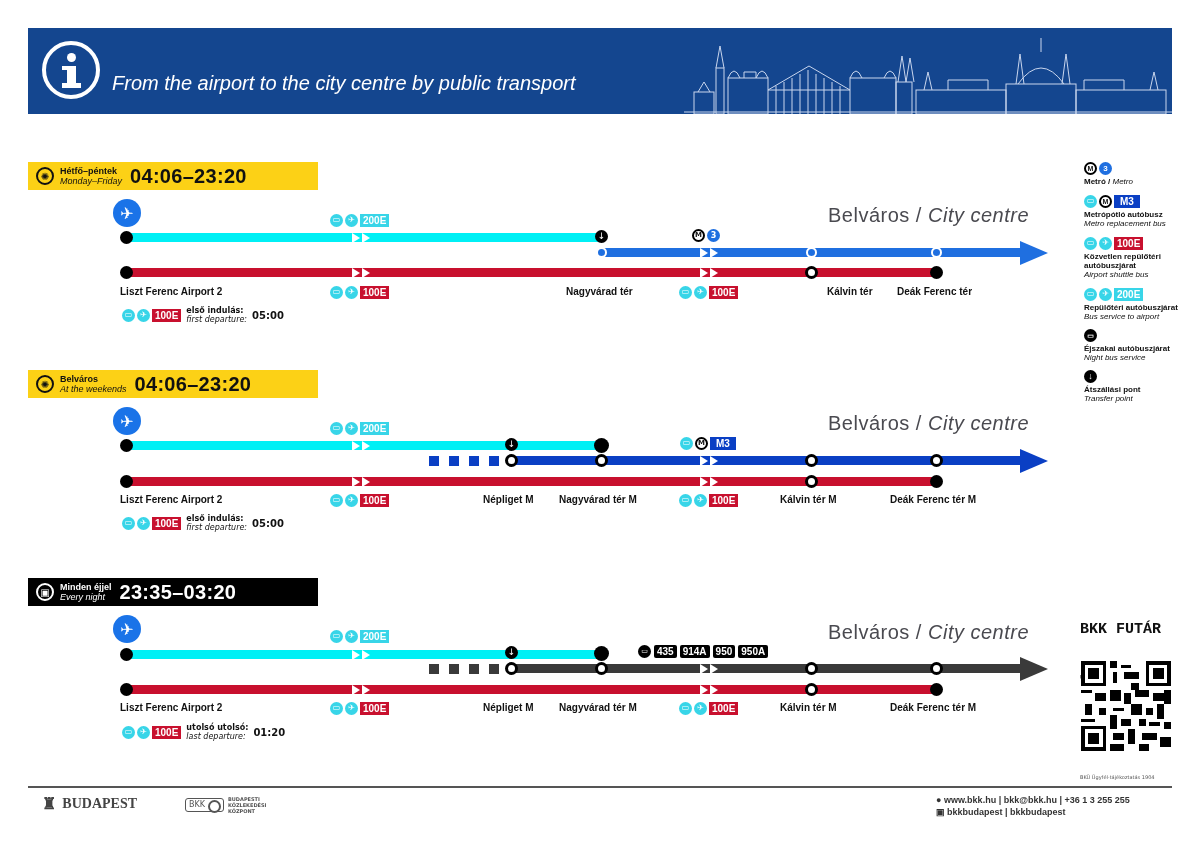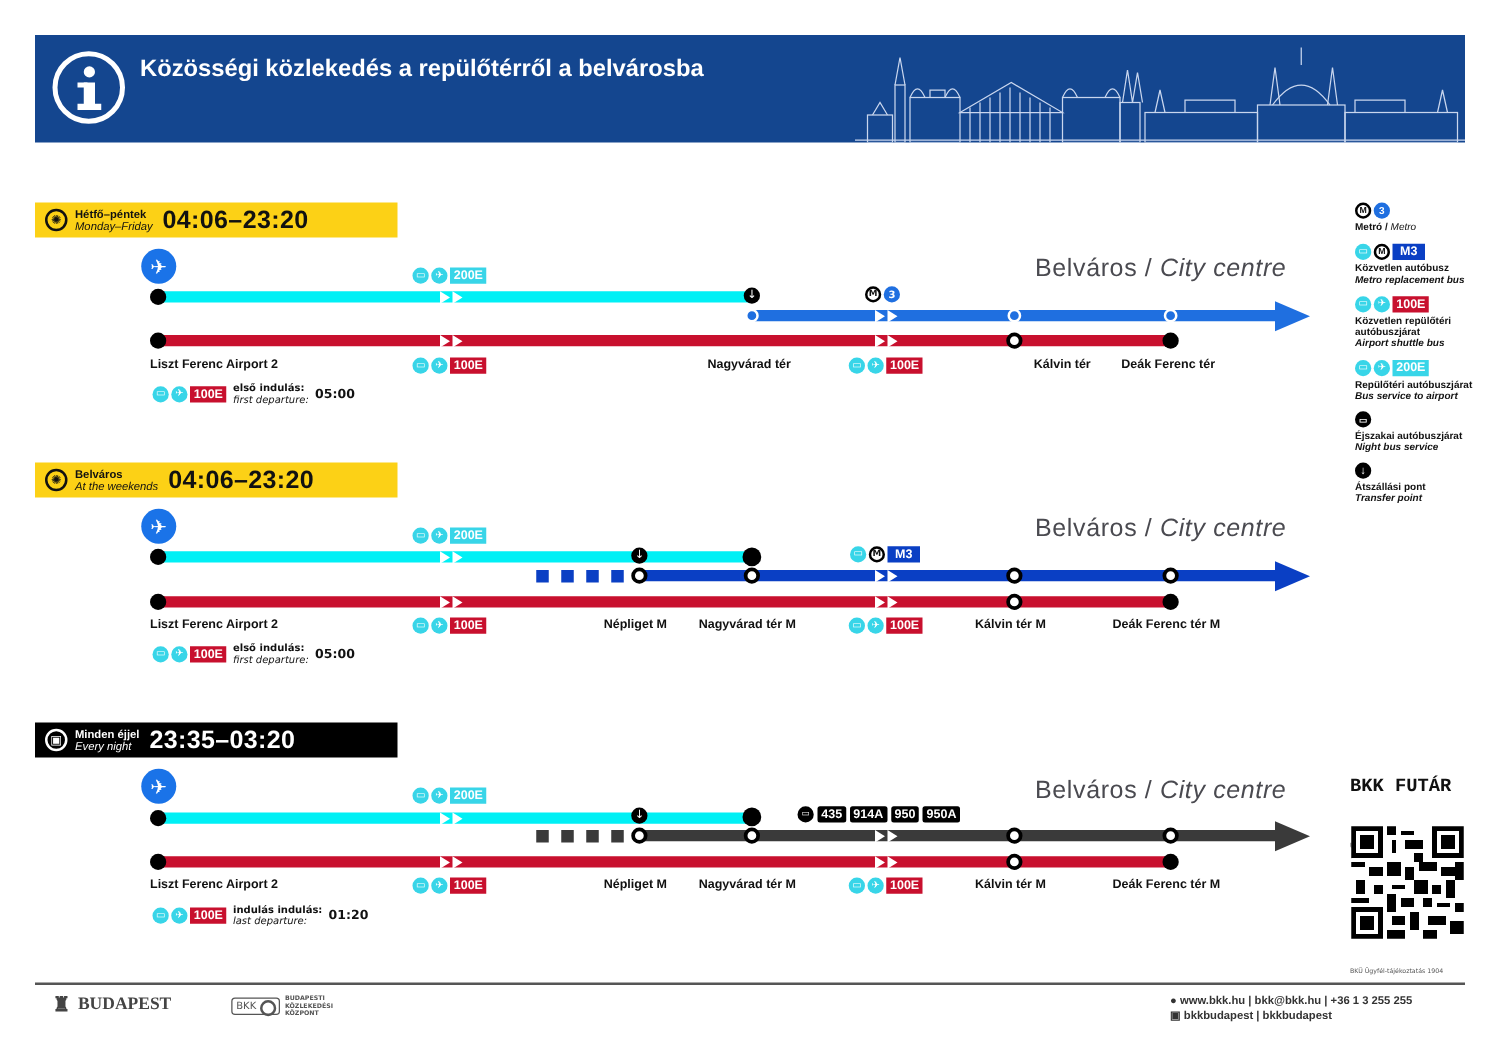--- a/index.html
+++ b/index.html
@@ -62,21 +62,21 @@
   .depart { display: flex; align-items: center; gap: 5px; }
   .depart .lbl { display: flex; flex-direction: column; line-height: 9px; }
   .depart .lbl .hu { font-size: 8px; font-weight: bold; }
   .depart .lbl .en { font-size: 8px; font-style: italic; }
   .depart .t { font-size: 10px; font-weight: bold; }
 
   
   .legend { left: 1084px; width: 110px; font-family: "Liberation Sans", sans-serif; }
   .legend .item { margin-bottom: 8px; }
   .legend .hu { font-size: 8px; font-weight: bold; line-height: 9px; }
-  .legend .en { font-size: 8px; font-style: italic; line-height: 9px; font-weight: bold; }
+  .legend .en { font-size: 8px; font-style: italic; line-height: 9px; }
   .legend .icons { display: flex; gap: 2px; margin-bottom: 2px; align-items: center; }
 
   
   .footer-rule { left: 28px; top: 786px; width: 1144px; height: 2px; background: #555; }
   .budapest { left: 42px; top: 794px; display:flex; align-items:center; gap: 6px; color: #444; font-family: "Liberation Serif", serif; font-weight: bold; font-size: 14px; }
   .bkk-logo { left: 185px; top: 796px; display: flex; align-items: center; gap: 4px; color: #555; }
   .bkk-box { border: 1.5px solid #555; border-radius: 3px; font-size: 8px; padding: 1px 18px 1px 3px; position: relative; height: 14px; }
   .bkk-box::after { content: ""; position: absolute; right: 2px; top: 1px; width: 9px; height: 9px; border: 2px solid #555; border-radius: 50%; }
   .bkk-txt { font-size: 5px; line-height: 6px; font-weight: bold; }
   .contact { left: 936px; top: 794px; font-size: 9px; font-weight: bold; color: #333; line-height: 12px; font-family: "Liberation Sans", sans-serif; }
@@ -90,21 +90,21 @@
 </head>
 <body>
 
 <div class="abs header">
   <div class="abs info-circle">
     <div class="dot"></div>
       <div class="cap"></div>
       <div class="stem"></div>
       <div class="base"></div>
   </div>
-  <div class="abs h-title">Közösségi közlekedés a repülőtérről a belvárosba</div>
+  <div class="abs h-sub">From the airport to the city centre by public transport</div>
   <svg class="abs skyline" viewBox="0 0 488 86">
     <g fill="none" stroke="#c9d6ee" stroke-width="1">
       <rect x="10" y="64" width="20" height="22"></rect>
         <path d="M14 64 l6 -10 l6 10"></path>
       <rect x="32" y="40" width="8" height="46"></rect>
         <path d="M32 40 l4 -22 l4 22"></path>
       <rect x="44" y="50" width="40" height="36"></rect>
         <path d="M44 50 q6 -14 12 0 M72 50 q6 -14 12 0"></path>
       <path d="M60 50 l0 -6 l12 0 l0 6"></path>
       <path d="M84 62 L125 38 L166 62 Z"></path>
@@ -356,41 +356,41 @@
 <div class="abs stop" style="left:780px; top:702px;">Kálvin tér M</div>
 <div class="abs stop" style="left:890px; top:702px;">Deák Ferenc tér M</div>
 
 <div class="abs depart" style="left:122px; top:723px;">
   <div class="tag">
       <span class="c">▭</span>
       <span class="c">✈</span>
       <span class="num red">100E</span>
     </div>
   <div class="lbl">
-      <span class="hu">indulás indulás:</span>
+      <span class="hu">utolsó utolsó:</span>
       <span class="en">last departure:</span>
     </div>
   <span class="t">01:20</span>
 </div>
 
 <div class="abs legend" style="top:162px;">
   <div class="item">
     <div class="icons">
         <span class="mcirc">M</span>
         <span class="m3circ">3</span>
       </div>
     <div class="hu"><span>Metró /</span> <i style="font-weight:normal">Metro</i></div>
   </div>
   <div class="item">
     <div class="icons tag">
         <span class="c">▭</span>
         <span class="mcirc">M</span>
         <span class="num blue">M3</span>
       </div>
-    <div class="hu">Közvetlen autóbusz</div>
+    <div class="hu">Metrópótló autóbusz</div>
     <div class="en">Metro replacement bus</div>
   </div>
   <div class="item">
     <div class="icons tag">
         <span class="c">▭</span>
         <span class="c">✈</span>
         <span class="num red">100E</span>
       </div>
     <div class="hu">Közvetlen repülőtéri autóbuszjárat</div>
     <div class="en">Airport shuttle bus</div>

